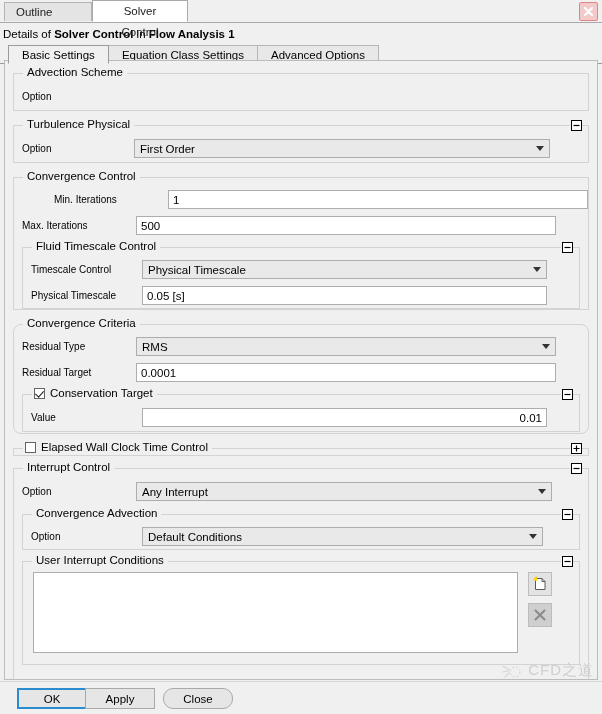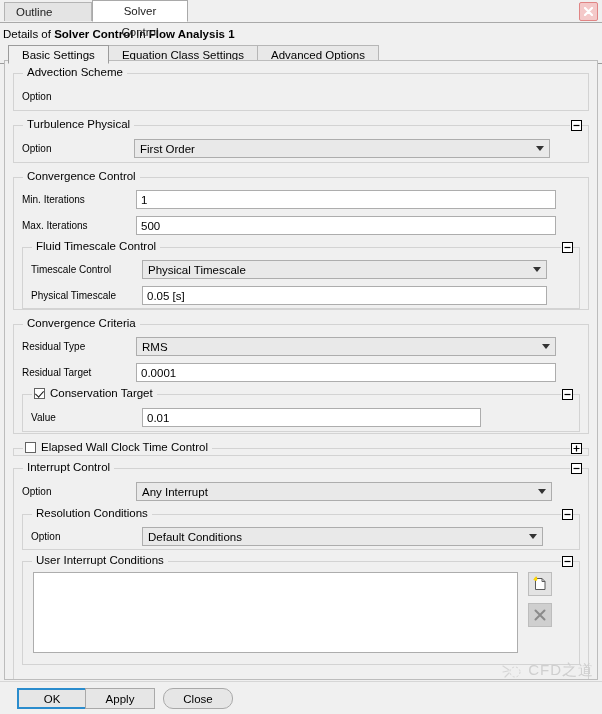--- a/index.html
+++ b/index.html
@@ -178,21 +178,21 @@
       <div class="combo" style="width:416px;">
         <span>First Order</span>
         <span class="arrow"></span>
       </div>
     </div>
   </div>
 
   <div class="group" style="margin-top:14px;height:133px;">
     <div class="legend">Convergence Control</div>
 
-    <div class="row" style="margin-top:8px;">
+    <div class="row" style="margin-top:8px;justify-content:flex-end;">
       <div class="lbl" style="width:122px;padding-left:8px;box-sizing:border-box;">Min. Iterations</div>
       <div class="txt" style="width:420px;">
         <span>1</span>
       </div>
     </div>
 
     <div class="row">
       <div class="lbl" style="width:122px;padding-left:8px;box-sizing:border-box;">Max. Iterations</div>
       <div class="txt" style="width:420px;">
         <span>500</span>
@@ -216,21 +216,21 @@
       </div>
       <div class="row">
         <div class="lbl" style="width:119px;padding-left:8px;box-sizing:border-box;">Physical Timescale</div>
         <div class="txt" style="width:405px;">
           <span>0.05 [s]</span>
         </div>
       </div>
     </div>
   </div>
 
-  <div class="group" style="margin-top:14px;height:110px;">
+  <div class="group" style="margin-top:14px;height:110px;border-radius:8px;">
     <div class="legend">Convergence Criteria</div>
 
     <div class="row" style="margin-top:8px;">
       <div class="lbl" style="width:122px;padding-left:8px;box-sizing:border-box;">Residual Type</div>
       <div class="combo" style="width:420px;">
         <span>RMS</span>
         <span class="arrow"></span>
       </div>
     </div>
 
@@ -249,21 +249,21 @@
         </span>
       </div>
       <div class="collapse">
         <svg width="11" height="11" viewBox="0 0 11 11" aria-hidden="true">
           <rect x="0.5" y="0.5" width="10" height="10" fill="#ffffff" stroke="#000000"></rect>
           <path d="M2.5 5.5 H8.5" stroke="#000000" stroke-width="1.2"></path>
         </svg>
       </div>
       <div class="row" style="margin-top:9px;">
         <div class="lbl" style="width:119px;padding-left:8px;box-sizing:border-box;">Value</div>
-        <div class="txt" style="width:339px;">
+        <div class="txt" style="width:405px;text-align:right;">
           <span>0.01</span>
         </div>
       </div>
     </div>
   </div>
 
   <div class="group" style="margin-top:14px;height:8px;">
     <div class="legend" style="padding:0 4px 0 2px;">
       <span class="cbwrap">
         <span class="cb"></span>
@@ -289,21 +289,21 @@
 
     <div class="row" style="margin-top:9px;">
       <div class="lbl" style="width:122px;padding-left:8px;box-sizing:border-box;">Option</div>
       <div class="combo" style="width:416px;">
         <span>Any Interrupt</span>
         <span class="arrow"></span>
       </div>
     </div>
 
     <div class="group" style="margin:10px 8px 0 8px;height:36px;">
-      <div class="legend">Resolution Conditions</div>
+      <div class="legend">Convergence Advection</div>
       <div class="collapse">
         <svg width="11" height="11" viewBox="0 0 11 11" aria-hidden="true">
           <rect x="0.5" y="0.5" width="10" height="10" fill="#ffffff" stroke="#000000"></rect>
           <path d="M2.5 5.5 H8.5" stroke="#000000" stroke-width="1.2"></path>
         </svg>
       </div>
       <div class="row" style="margin-top:8px;">
         <div class="lbl" style="width:119px;padding-left:8px;box-sizing:border-box;">Option</div>
         <div class="combo" style="width:401px;">
           <span>Default Conditions</span>

